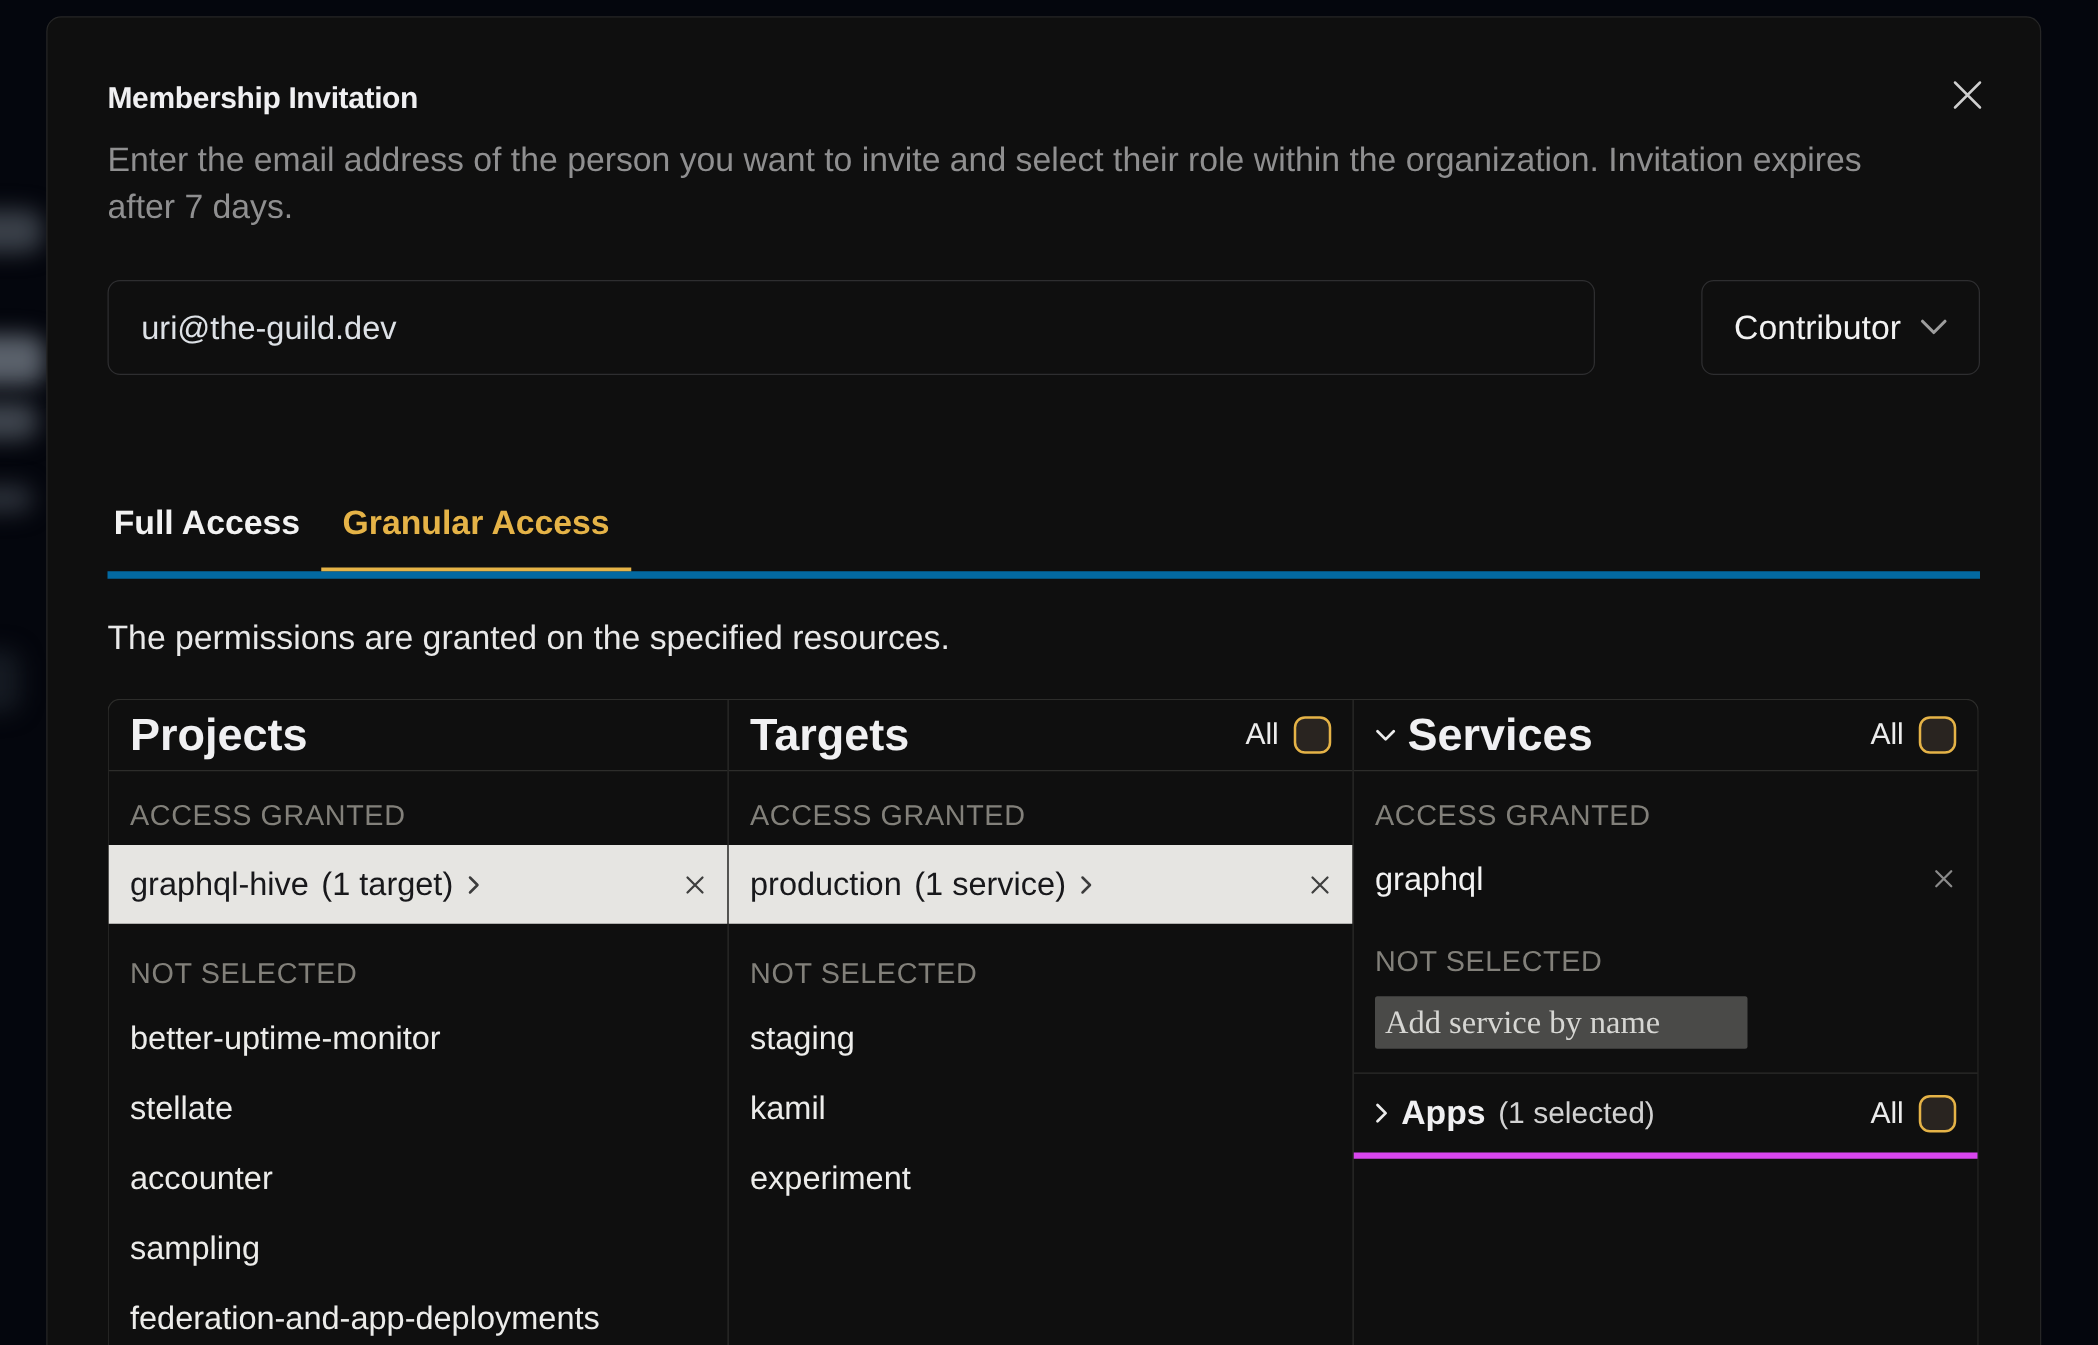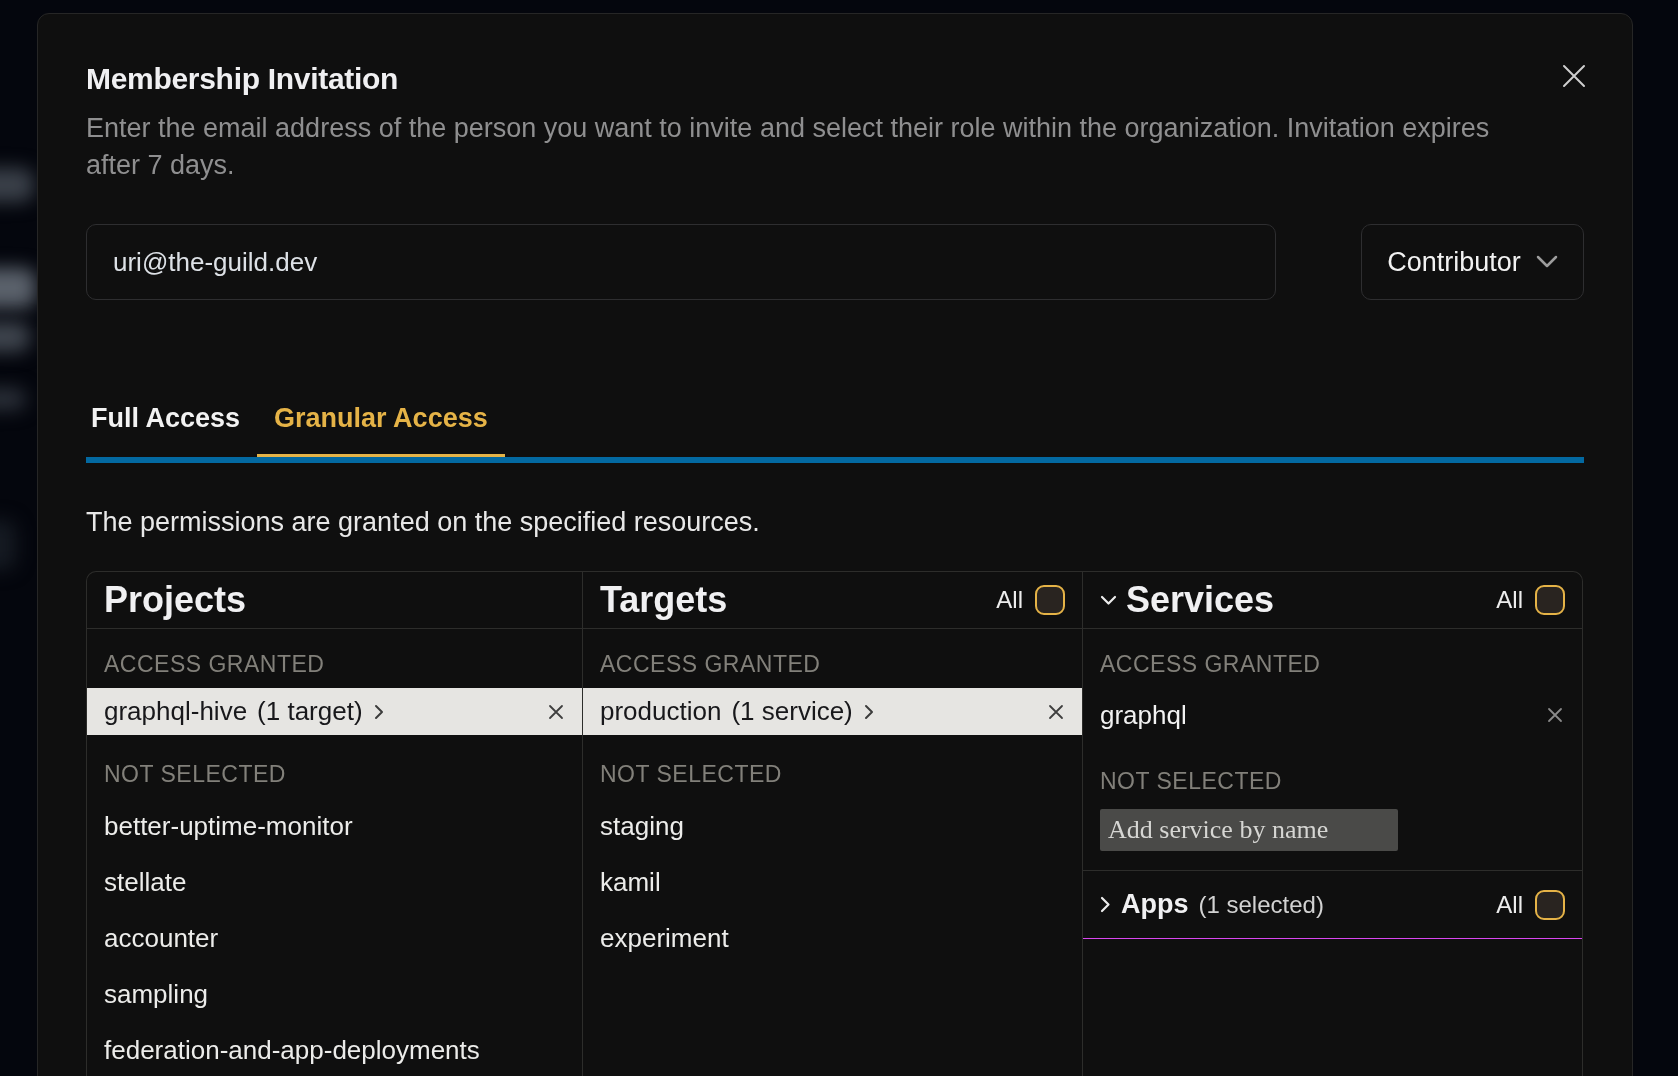--- a/index.html
+++ b/index.html
@@ -27,21 +27,21 @@
     padding:33px 48px 0 48px;
     overflow:hidden;
   }
   .close-btn {
     position:absolute; top:44px; right:40px;
     width:36px; height:36px;
     display:flex; align-items:center; justify-content:center;
     cursor:pointer; background:none; border:none;
   }
   .dialog-title {
-    font-size:30px; font-weight:700; letter-spacing:-0.3px;
+    font-size:24px; font-weight:700; letter-spacing:-0.3px;
     color:#f0f0f2; line-height:38px; margin-top:13px;
   }
   .dialog-desc {
     margin-top:12px; font-size:27px; line-height:37px;
     color:#8f8f90; max-width:1420px; font-weight:400;
   }
   .invite-row {
     margin-top:40px; display:flex; align-items:center; justify-content:space-between;
   }
   .email-input {
@@ -60,21 +60,21 @@
 
   .tabs {
     margin-top:96px; display:flex; align-items:flex-end;
     border-bottom:6px solid #0369a1;
   }
   .tab { font-size:27px; font-weight:700; line-height:44px; padding:0 17px 17px 17px;
          cursor:pointer; color:#f2f2f2; }
   .tab.first { padding-left:5px; }
   .tab.active { color:#e5b347; border-bottom:3px solid #e5b347; padding-bottom:14px; }
 
-  .permissions-note { margin-top:40px; font-size:27px; line-height:38px; color:#e8e8e8; }
+  .permissions-note { margin-top:28px; font-size:27px; line-height:38px; color:#e8e8e8; }
 
   .res-table {
     margin-top:30px; width:1497px; height:560px;
     border:1px solid #2d2d2b; border-bottom:none;
     border-radius:10px 10px 0 0;
     display:grid; grid-template-columns:495px 500px 500px;
   }
   .res-col { display:flex; flex-direction:column; min-width:0; }
   .res-col + .res-col { border-left:1px solid #2d2d2b; }
   .col-header {
@@ -87,21 +87,21 @@
   .all-checkbox {
     width:30px; height:30px; border:2px solid #e5b347; border-radius:9px;
     background:#292420; cursor:pointer; flex:none;
   }
   .section-label {
     margin:23px 17px 0 17px; font-size:23px; line-height:24px;
     color:#82807a; letter-spacing:0.5px;
   }
   .section-label.ns { margin-top:27px; }
   .granted-row {
-    margin-top:12px; height:47px; background:#e6e5e2;
+    margin-top:12px; height:63px; background:#e6e5e2;
     display:flex; align-items:center; padding:0 17px; gap:10px; cursor:pointer;
   }
   .granted-row .res-name, .granted-row .res-suffix { font-size:26px; color:#18181b; }
   .row-x { margin-left:auto; background:none; border:none; cursor:pointer;
            display:flex; align-items:center; }
   .granted-row-dark {
     margin-top:12px; height:54px; display:flex; align-items:center;
     padding:0 17px; cursor:pointer;
   }
   .granted-row-dark .res-name { font-size:26px; color:#f2f2f2; }
@@ -110,21 +110,21 @@
   .item-list { margin-top:12px; }
   .svc-content { border-bottom:1px solid #2d2d2b; padding-bottom:19px; }
   .add-service-input {
     margin:16px 0 0 17px; width:298px; height:42px;
     background:#4a4a48; border:none; border-radius:2px;
     color:#d6d6d3; font-size:26px; padding:0 8px;
     font-family:Liberation Serif, serif; outline:none;
   }
   .add-service-input::placeholder { color:#d6d6d3; opacity:1; }
   .apps-row {
-    height:68px; border-bottom:1px solid #d946ef;
+    height:68px; border-bottom:5px solid #d946ef;
     display:flex; align-items:center; padding:0 17px; gap:10px; cursor:pointer;
   }
   .apps-title { font-size:27px; font-weight:700; color:#f0f0f2; }
   .apps-count { font-size:24px; color:#d2d2d2; }
   .icon { display:inline-flex; align-items:center; justify-content:center; }
 </style>
 </head>
 <body>
 
 <div class="bg-blob blob1"></div>

